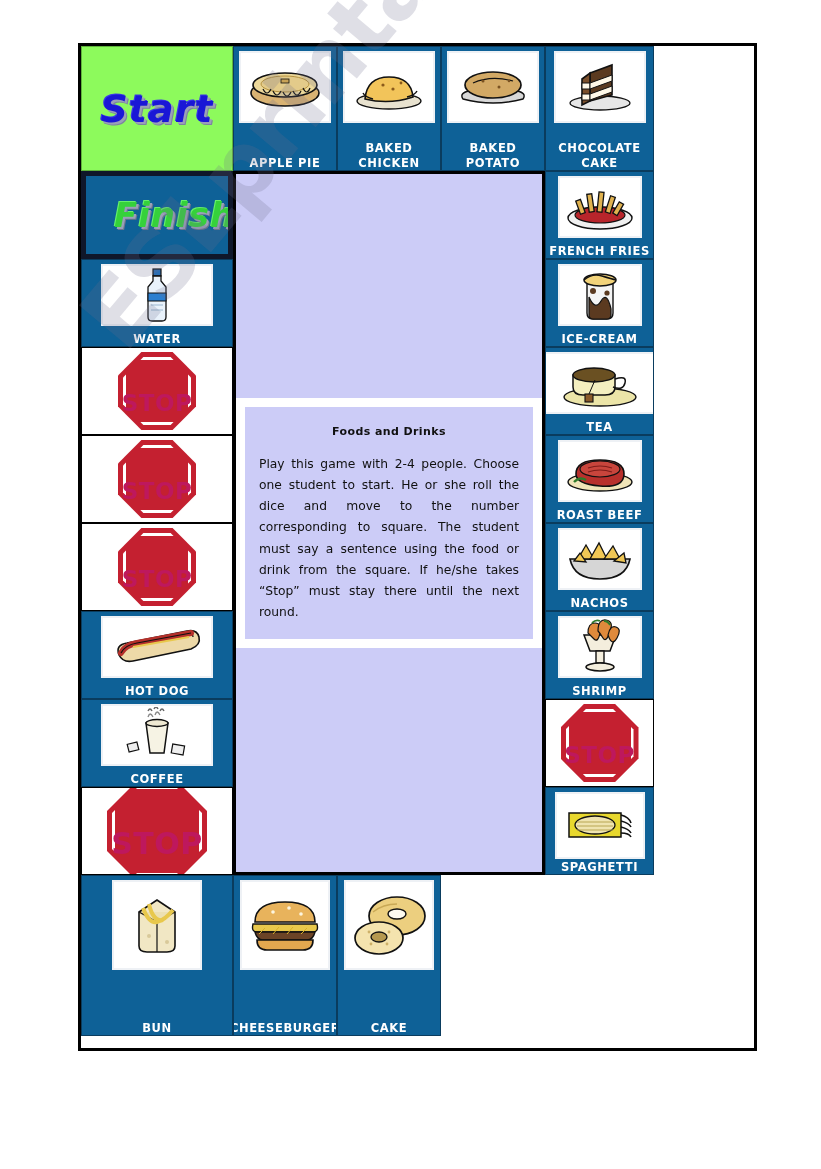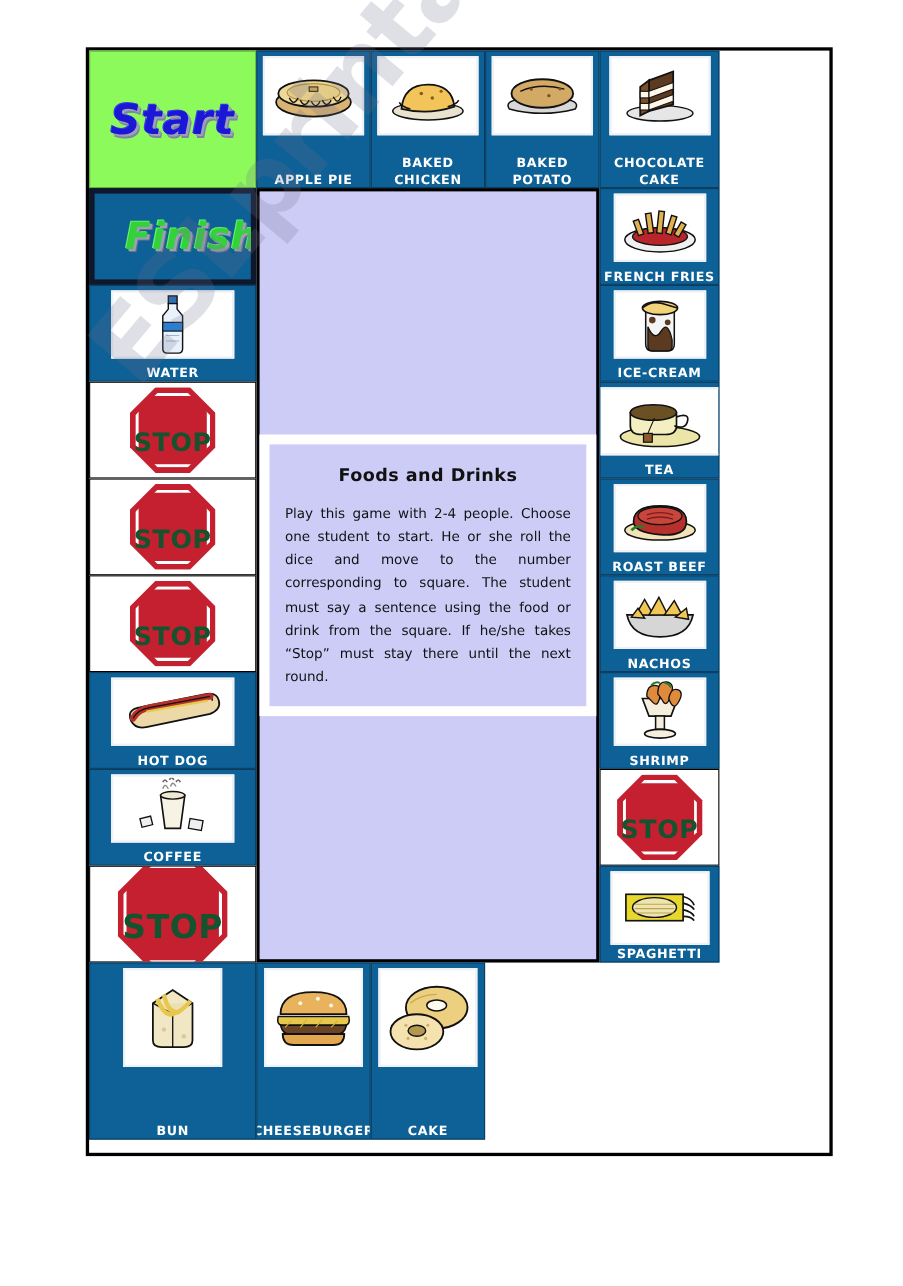--- a/index.html
+++ b/index.html
@@ -45,30 +45,30 @@
   .stopwrap{display:flex;align-items:center;justify-content:center;
             width:100%;height:100%;}
   .stopsign{position:relative;width:78px;height:78px;}
   .stopsign .oct{width:100%;height:100%;background:#c42030;
      clip-path:polygon(30% 0,70% 0,100% 30%,100% 70%,70% 100%,30% 100%,0 70%,0 30%);}
   .stopsign .ring{position:absolute;inset:5px;border:0;
      background:transparent;
      clip-path:polygon(30% 0,70% 0,100% 30%,100% 70%,70% 100%,30% 100%,0 70%,0 30%);
      box-shadow:inset 0 0 0 3px #ffffff;}
   .stopsign .txt{position:absolute;inset:0;display:flex;align-items:center;
-     justify-content:center;color:#14532d;font-weight:bold;font-size:23px;
+     justify-content:center;color:#be185d;font-weight:bold;font-size:23px;
      letter-spacing:.5px;font-family:"DejaVu Sans",sans-serif;margin-top:24px;}
 
   
   .center{grid-column:2 / span 3;grid-row:2 / span 8;
           background:#ccccf7;border:3px solid #000;box-sizing:border-box;
           position:relative;display:flex;align-items:center;justify-content:center;}
   .instrbox{width:336px;background:#ccccf7;border:9px solid #ffffff;
             box-sizing:border-box;padding:12px 14px 16px 14px;}
-  .instr-title{text-align:center;font-size:16px;font-weight:bold;color:#111;
+  .instr-title{text-align:center;font-size:11px;font-weight:bold;color:#111;
                font-family:"DejaVu Sans",sans-serif;letter-spacing:.4px;
                margin:6px 0 16px 0;}
   .instr-body{font-size:12.3px;color:#111;line-height:1.72;text-align:justify;
               font-family:"DejaVu Sans",sans-serif;}
 
   
   .watermark{position:absolute;left:60px;top:300px;
      font-size:92px;font-weight:bold;color:rgba(110,110,140,.22);
      font-family:"DejaVu Sans",sans-serif;
      transform:rotate(-50deg);transform-origin:left top;

